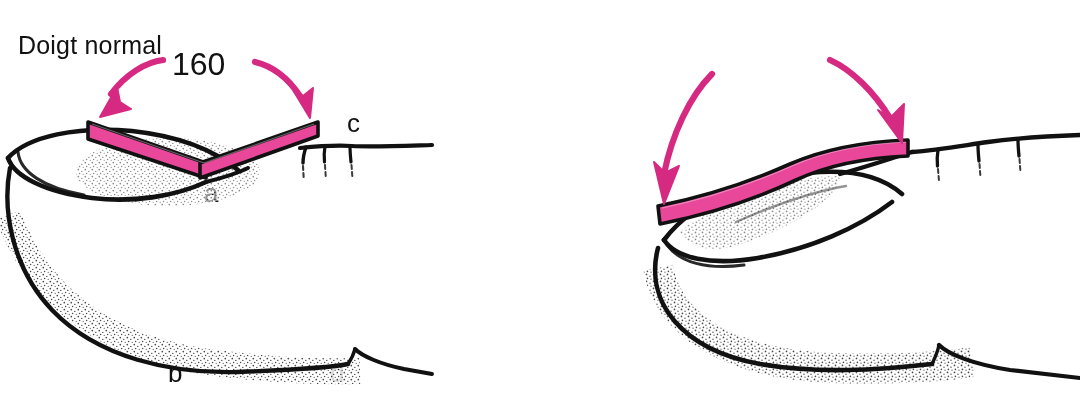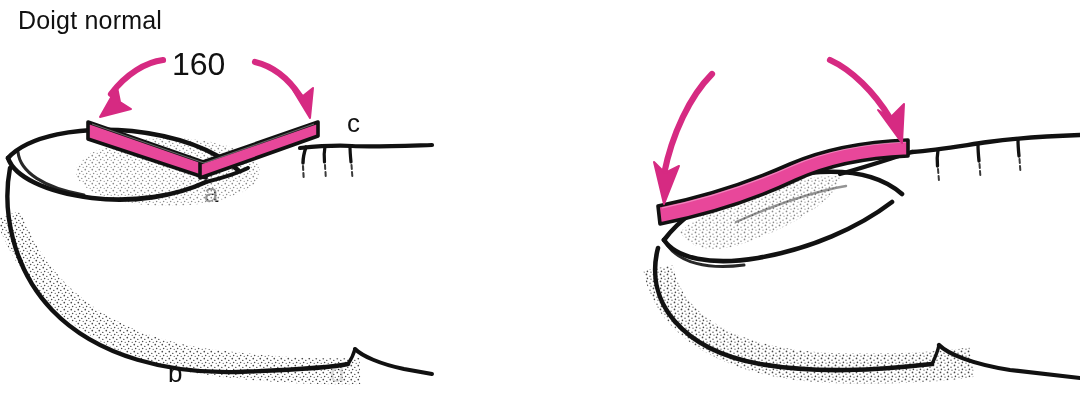--- a/index.html
+++ b/index.html
@@ -26,20 +26,21 @@
   #panel-normal { left: 0; }
   #panel-clubbing { left: 540px; }
 
   .panel-title {
     position: absolute;
     font-size: 25px;
     color: #111111;
     letter-spacing: 0.2px;
     white-space: nowrap;
     line-height: 1;
+    margin-top: 25px;
   }
   #title-normal { left: 18px; top: 8px; }
   #title-clubbing { left: 82px; top: 8px; }
 
   .angle-label {
     position: absolute;
     font-size: 32px;
     color: #111111;
     white-space: nowrap;
     line-height: 1;

